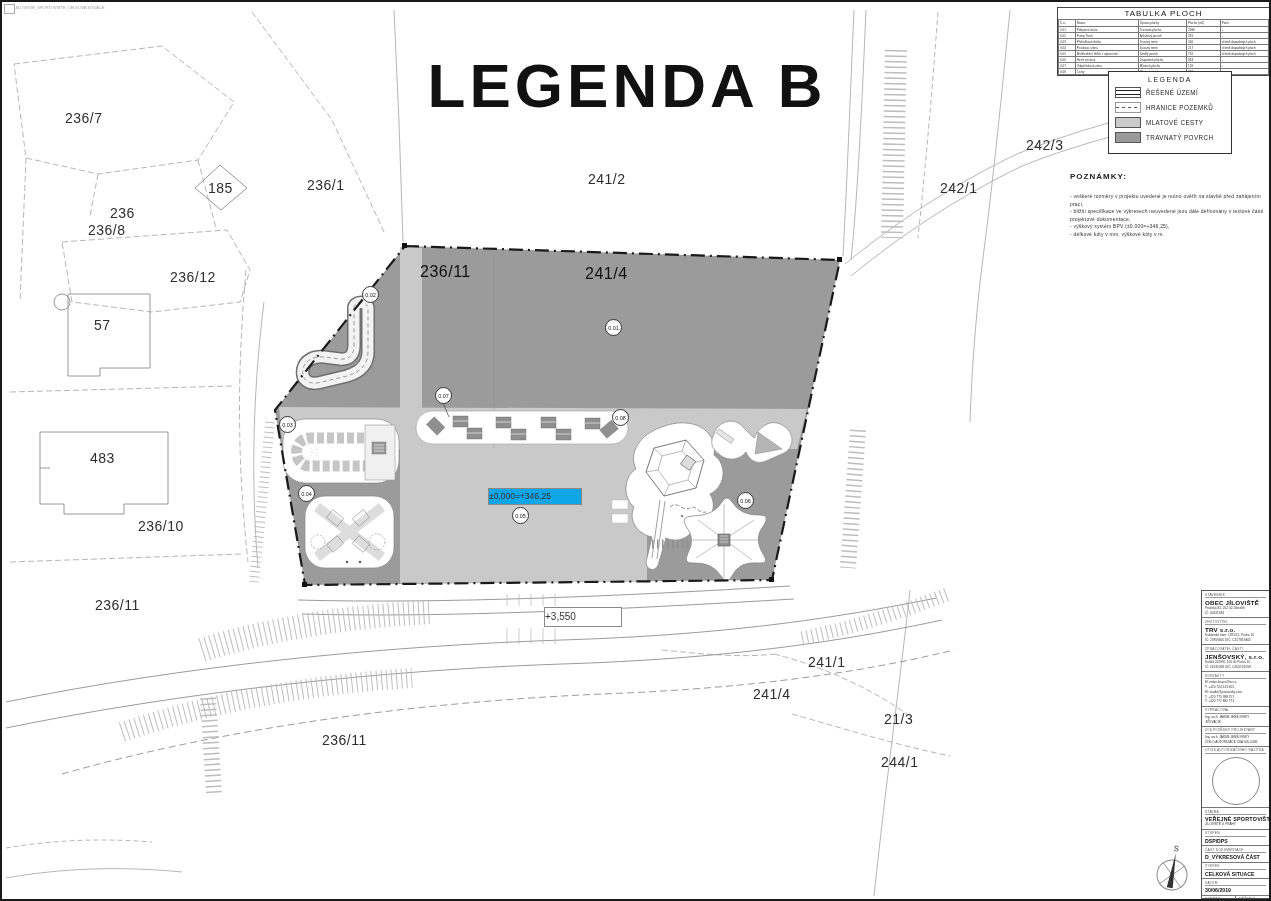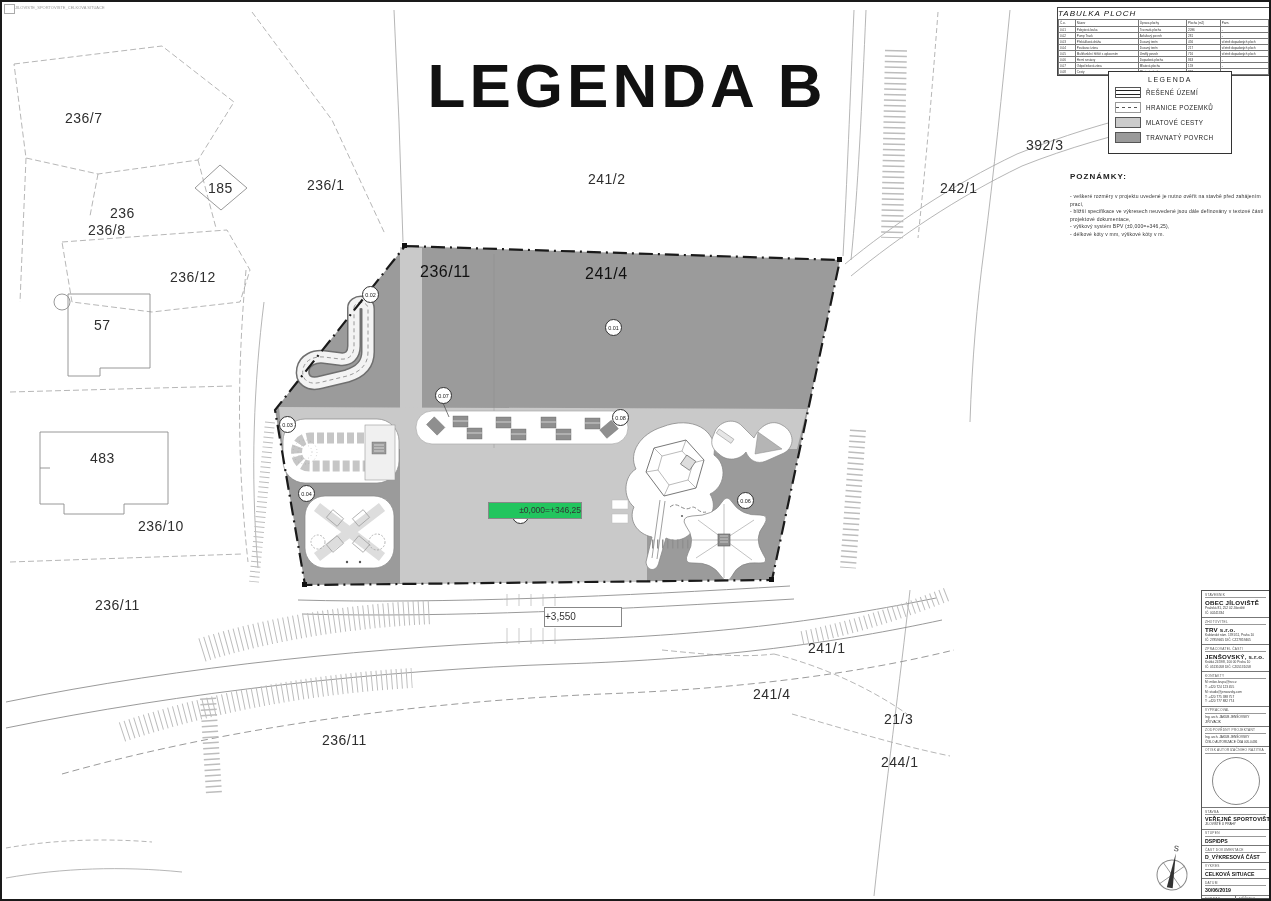--- a/index.html
+++ b/index.html
@@ -14,32 +14,32 @@
 
   
   .parcel{position:absolute;font-size:14px;color:#2e2e2e;letter-spacing:.5px;white-space:nowrap;}
   .parcel.on-site{font-size:16px;color:#111;}
 
   
   .marker{position:absolute;width:17px;height:17px;border:1px solid #333;border-radius:50%;
     background:#fff;font-size:5.5px;line-height:16px;text-align:center;color:#222;
     box-sizing:border-box;}
 
-  .level-box{position:absolute;left:486px;top:500px;width:92px;height:15px;border:.5px solid #888;
-    background:#22c55e;font-size:8.5px;line-height:15px;text-align:right;color:#333;}
+  .level-box{position:absolute;left:486px;top:486px;width:92px;height:15px;border:.5px solid #888;
+    background:#0ea5e9;font-size:8.5px;line-height:15px;text-align:left;color:#333;}
   .height-box{position:absolute;left:542px;top:605px;width:76px;height:18px;border:.5px solid #888;
     background:#fff;font-size:10px;line-height:18px;text-align:left;color:#333;}
 
   
   .plot-stamp{position:absolute;left:13px;top:3px;font-size:4px;color:#9a9a9a;}
   .corner-mark{position:absolute;left:2px;top:2px;width:9px;height:8px;border:.5px solid #aaa;}
 
   
   .tabulka{position:absolute;left:1055px;top:5px;width:211px;border:.8px solid #444;background:#fff;}
-  .tabulka .t-title{font-size:8px;text-align:left;letter-spacing:1px;color:#111;padding:1px 0;font-style:italic;}
+  .tabulka .t-title{font-size:8px;text-align:center;letter-spacing:1px;color:#111;padding:1px 0;}
   .tabulka table{border-collapse:collapse;width:100%;}
   .tabulka th{font-size:3px;font-weight:400;color:#333;border:.5px solid #777;padding:0 1px;text-align:left;height:6px;}
   .tabulka td{font-size:3px;color:#333;border:.5px solid #777;padding:0 1px;height:5px;white-space:nowrap;overflow:hidden;}
   .c0{width:8%}.c1{width:30%}.c2{width:23%}.c3{width:16%}.c4{width:23%}
 
   
   .legend{position:absolute;left:1106px;top:69px;width:110px;border:1px solid #333;background:#fff;padding:4px 6px 6px;}
   .legend .l-title{font-size:7px;letter-spacing:1.5px;text-align:center;color:#222;margin-bottom:4px;}
   .legend .l-item{display:flex;align-items:center;gap:5px;margin:4px 0;}
   .legend .l-label{font-size:6.3px;letter-spacing:.4px;color:#222;white-space:nowrap;}
@@ -248,23 +248,23 @@
   <span class="parcel" style="left:86px;top:220px">236/8</span>
   <span class="parcel" style="left:168px;top:267px">236/12</span>
   <span class="parcel" style="left:92px;top:315px">57</span>
   <span class="parcel" style="left:586px;top:169px">241/2</span>
   <span class="parcel on-site" style="left:418px;top:261px">236/11</span>
   <span class="parcel on-site" style="left:583px;top:263px">241/4</span>
   <span class="parcel" style="left:88px;top:448px">483</span>
   <span class="parcel" style="left:136px;top:516px">236/10</span>
   <span class="parcel" style="left:93px;top:595px">236/11</span>
   <span class="parcel" style="left:320px;top:730px">236/11</span>
-  <span class="parcel" style="left:1024px;top:135px">392/3</span>
+  <span class="parcel" style="left:1024px;top:135px">242/3</span>
   <span class="parcel" style="left:938px;top:178px">242/1</span>
-  <span class="parcel" style="left:806px;top:638px">241/1</span>
+  <span class="parcel" style="left:806px;top:652px">241/1</span>
   <span class="parcel" style="left:751px;top:684px">241/4</span>
   <span class="parcel" style="left:882px;top:709px">21/3</span>
   <span class="parcel" style="left:879px;top:752px">244/1</span>
 
   <div class="marker" style="left:603px;top:317px">0.01</div>
   <div class="marker" style="left:360px;top:284px">0.02</div>
   <div class="marker" style="left:277px;top:414px">0.03</div>
   <div class="marker" style="left:296px;top:483px">0.04</div>
   <div class="marker" style="left:510px;top:505px">0.05</div>
   <div class="marker" style="left:735px;top:490px">0.06</div>

